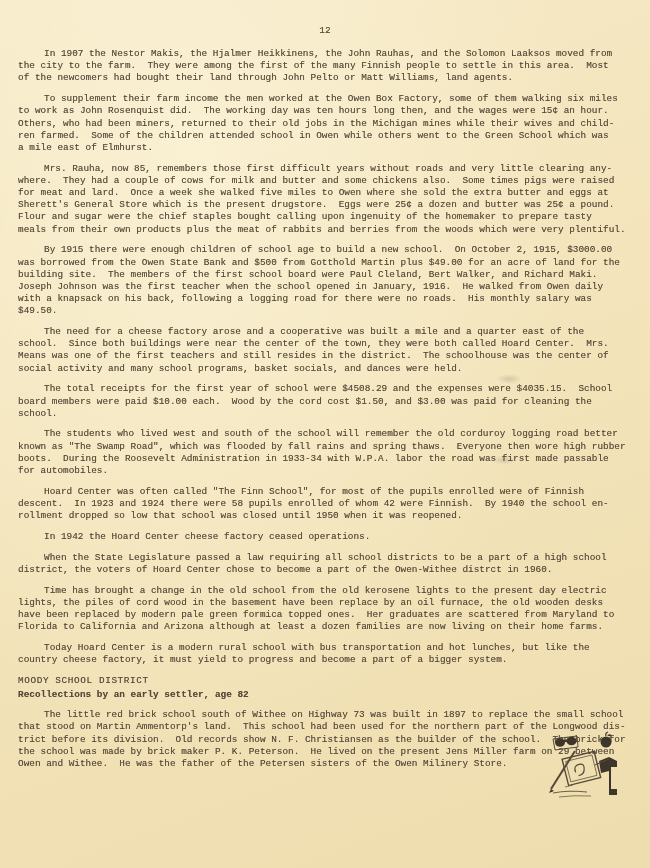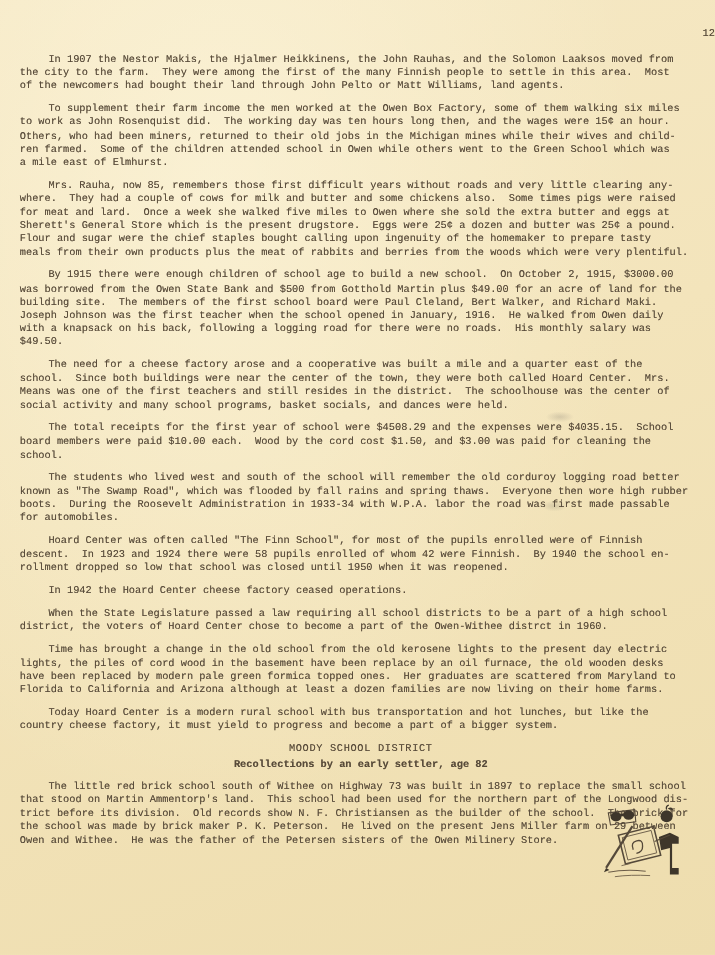--- a/index.html
+++ b/index.html
@@ -16,33 +16,32 @@
       linear-gradient(160deg, #f6e9c6 0%, #f3e4bb 45%, #eeddae 100%);
     font-family: "Liberation Mono", "DejaVu Sans Mono", monospace;
     font-size: 9.4px;
     line-height: 12.2px;
     color: #574a39;
     text-shadow: 0 0 0.4px rgba(87,74,57,0.55);
   }
   .page-number {
     position: absolute;
     top: 25px; left: 0; width: 650px;
-    text-align: right;
+    text-align: center;
   }
   .content {
     position: absolute;
     top: 48px; left: 18px; right: 12px;
   }
   p.para {
     margin: 0 0 8.5px 0;
     white-space: pre-wrap;
     text-indent: 26px;
   }
   .section-header {
-    text-align: center;
   }
   .section-title {
     font-weight: normal;
     font-size: 9.4px;
     margin: 0;
     letter-spacing: 0.6px;
   }
   .section-subtitle {
     font-weight: bold;
     font-size: 9.4px;

